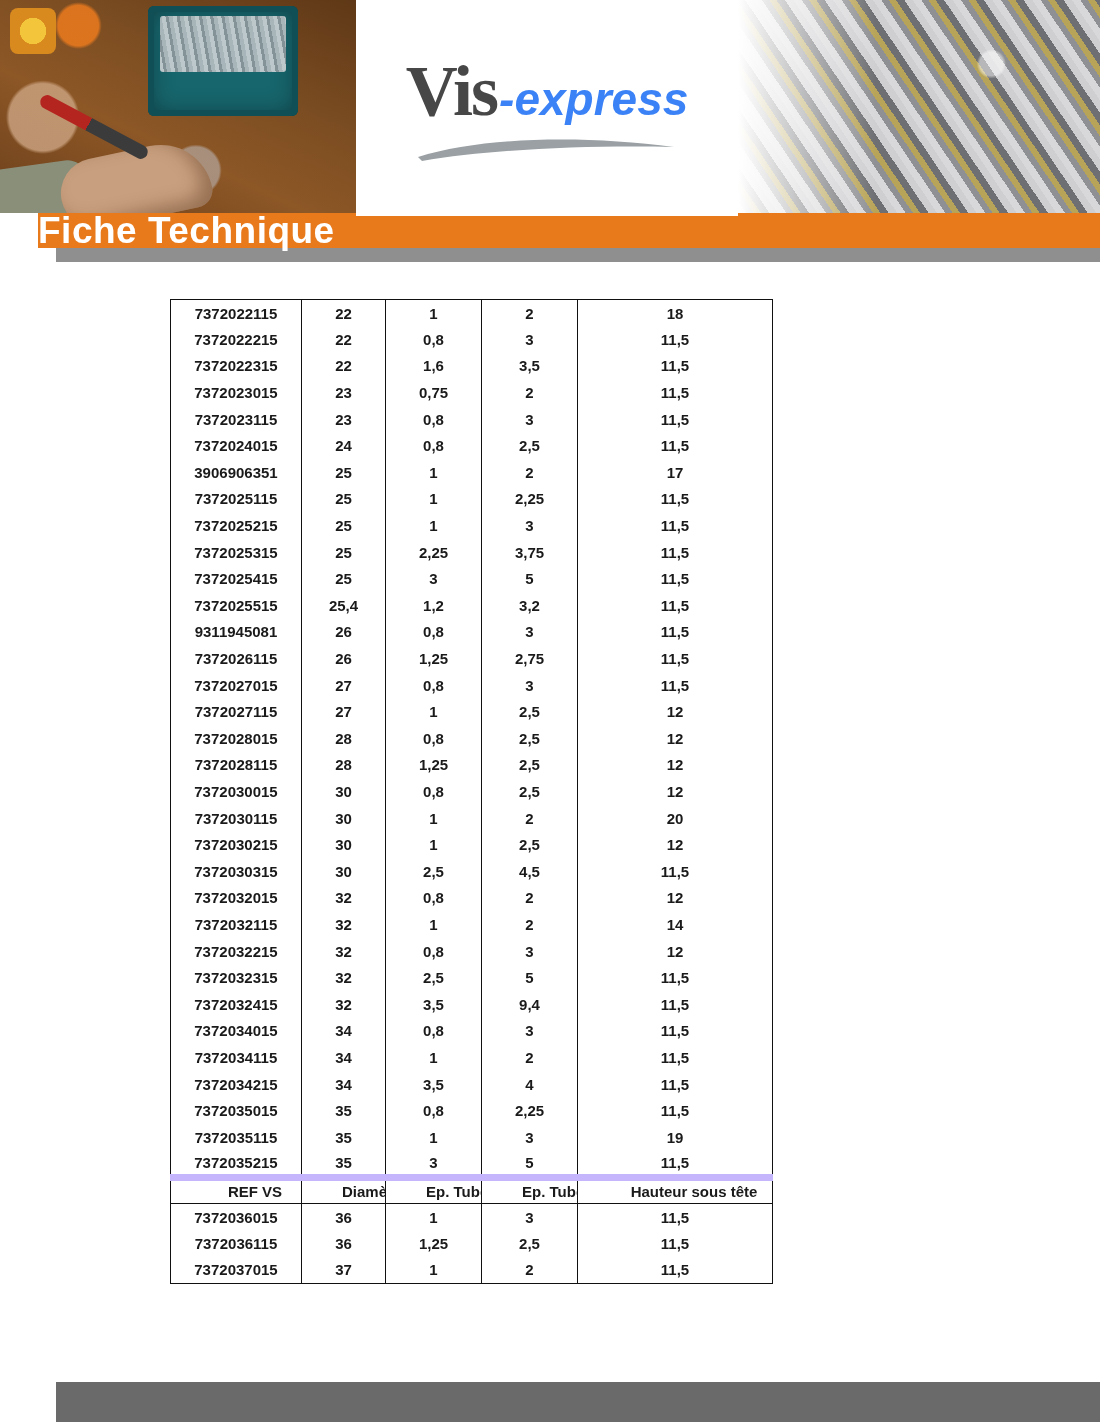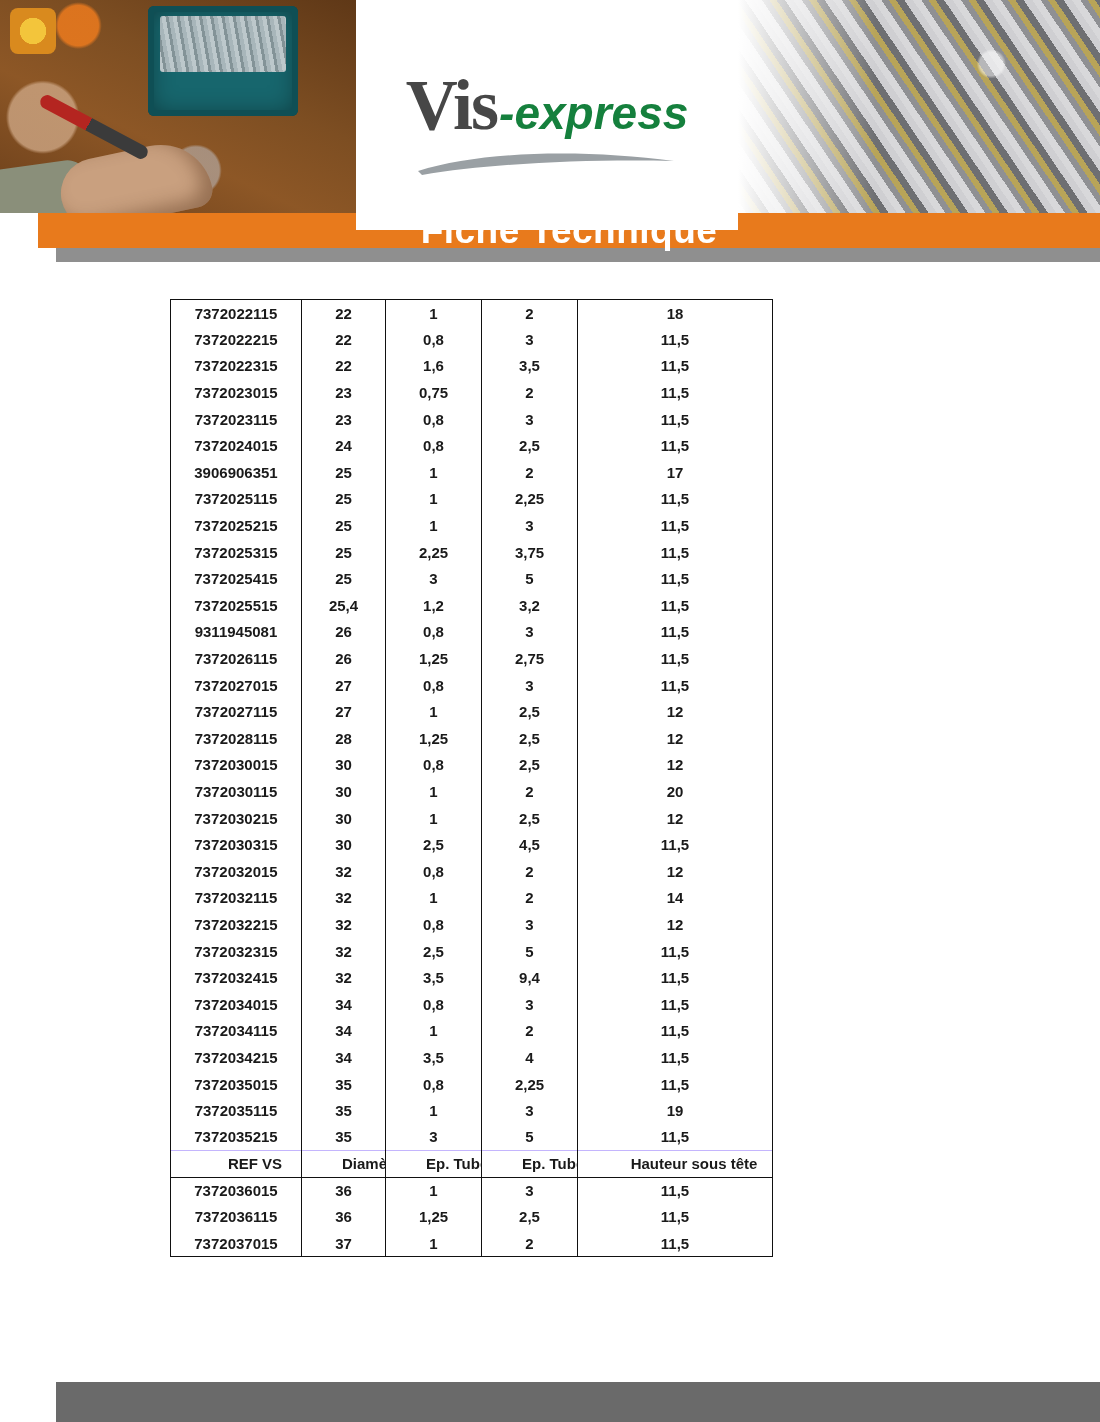--- a/index.html
+++ b/index.html
@@ -43,45 +43,45 @@
 
   .photo-right {
     right:0; width:362px;
     background:
       linear-gradient(90deg, #ffffff 0%, rgba(255,255,255,.65) 14%, rgba(255,255,255,0) 38%),
       radial-gradient(circle at 70% 30%, rgba(255,255,255,.5) 0 4%, rgba(255,255,255,0) 5%),
       repeating-linear-gradient(56deg, #d8d8da 0 7px, #8f9093 7px 13px, #b8a458 13px 19px, #6e6f72 19px 26px, #cfcfd2 26px 33px),
       #9a9a9d;
   }
 
-  .logo-zone { position:absolute; left:356px; width:382px; top:17px; height:213px;
+  .logo-zone { position:absolute; left:356px; width:382px; top:3px; height:213px;
     display:flex; flex-direction:column; align-items:center; justify-content:center; background:#fff; }
   .logo-line { display:flex; align-items:baseline; line-height:1; }
   .logo-main { font-family:"Liberation Serif", serif; font-weight:bold;
     font-size:72px; color:#474747; letter-spacing:-2px; }
-  .logo-suffix { font-size:46px; font-weight:bold; font-style:italic; color:#15803d; margin-left:2px; }
+  .logo-suffix { font-size:46px; font-weight:bold; font-style:italic; color:#3b82f6; margin-left:2px; }
   .swoosh { margin-top:4px; }
 
   
   .banner { margin-left:38px; height:35px; background:#e87a1c;
-    display:flex; align-items:center; justify-content:center; }
+    display:flex; align-items:center; }
   .banner-title { color:#ffffff; font-size:37px; font-weight:bold; letter-spacing:.5px; }
   .banner-shadow { margin-left:56px; height:14px; background:#8f8f8f; }
 
   
   .table-wrap { position:absolute; left:170px; top:299px; }
   table.spec { border-collapse:collapse; table-layout:fixed; width:602px;
     border:1.5px solid #111; }
   table.spec td {
     border-left:1px solid #111; border-right:1px solid #111;
     text-align:center; vertical-align:middle;
     font-size:15px; font-weight:bold; color:#1a1a1a;
     height:26.6px; padding:0 2px; white-space:nowrap; overflow:hidden;
   }
-  table.spec tr.header-row td { border-top:1px solid #c4b5fd; border-bottom:1px solid #111;padding-left:40px; }
+  table.spec tr.header-row td { border-top:7px solid #c4b5fd; border-bottom:1px solid #111;padding-left:40px; }
 
   
   .footer { position:absolute; left:56px; right:0; bottom:0; height:40px; background:#6a6a6a; }
 </style>
 </head>
 <body>
 
 <div class="header">
   <div class="photo photo-left">
     <div class="sleeve"></div>
@@ -226,20 +226,27 @@
           <td>11,5</td>
         </tr>
         <tr>
           <td>7372027115</td>
           <td>27</td>
           <td>1</td>
           <td>2,5</td>
           <td>12</td>
         </tr>
         <tr>
+          <td>7372028015</td>
+          <td>28</td>
+          <td>0,8</td>
+          <td>2,5</td>
+          <td>12</td>
+        </tr>
+        <tr>
           <td>7372028115</td>
           <td>28</td>
           <td>1,25</td>
           <td>2,5</td>
           <td>12</td>
         </tr>
         <tr>
           <td>7372030015</td>
           <td>30</td>
           <td>0,8</td>

